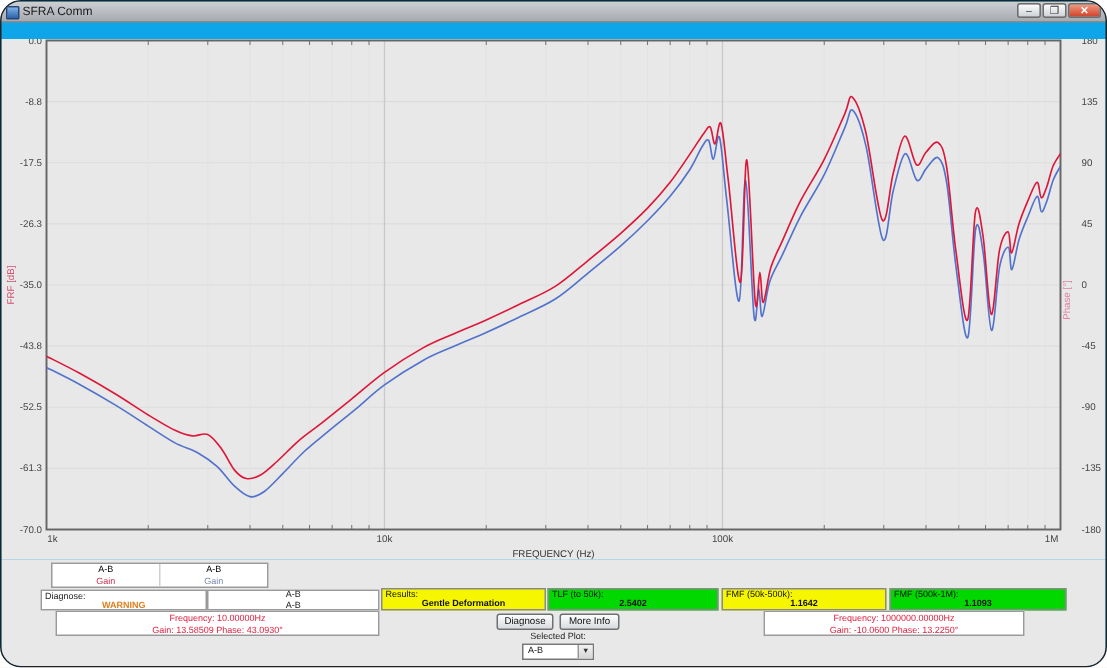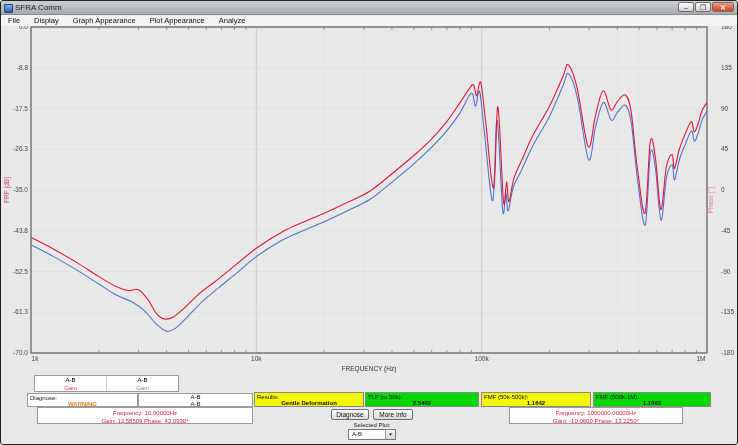--- a/index.html
+++ b/index.html
@@ -1,17 +1,17 @@
 <!DOCTYPE html>
 <html><head>
 <meta charset="utf-8">
 <style>
   html,body{margin:0;padding:0;background:#fff;font-family:"Liberation Sans",sans-serif;}
   .window{position:relative;width:736px;height:443px;background:#0ea5e9;border:1px solid #222;
-          border-radius:3px;overflow:hidden;}
+          border-radius:14px;overflow:hidden;}
   
   .titlebar{position:absolute;top:0;left:0;right:0;height:13px;
             background:linear-gradient(#cdd0d3,#a7abb0);border-bottom:1px solid #8a8a8a;}
   .appicon{position:absolute;left:3px;top:3px;width:7px;height:7px;
            background:linear-gradient(#7db2e8,#2d62a8);border:1px solid #23477a;border-radius:1px;}
   .title{position:absolute;left:14px;top:2px;font-size:8px;color:#1b1b1b;white-space:nowrap;}
   .winbtns{position:absolute;right:3px;top:1px;display:flex;gap:1px;}
   .winbtn{width:16px;height:10px;border:1px solid #6d6d6d;border-radius:2px;
           background:linear-gradient(#fdfdfd,#cdd1d6);font-size:7px;line-height:9px;
           text-align:center;color:#333;box-sizing:border-box;}
@@ -60,27 +60,20 @@
   <div class="titlebar">
     <span class="appicon"></span>
     <span class="title">SFRA Comm</span>
     <span class="winbtns">
       <span class="winbtn">–</span>
       <span class="winbtn">❐</span>
       <span class="winbtn close">✕</span>
     </span>
   </div>
 
-  <div class="menubar">
-    <span class="menuitem">File</span>
-    <span class="menuitem">Display</span>
-    <span class="menuitem">Graph Appearance</span>
-    <span class="menuitem">Plot Appearance</span>
-    <span class="menuitem">Analyze</span>
-  </div>
 
   <div class="chartzone">
     <svg id="chart" width="736" height="347" viewBox="0 0 736 347">
         <line x1="30" y1="41.75" x2="706" y2="41.75" stroke="#dcdcdc" stroke-width="0.7"></line>
         <line x1="30" y1="82.5" x2="706" y2="82.5" stroke="#dcdcdc" stroke-width="0.7"></line>
         <line x1="30" y1="123.25" x2="706" y2="123.25" stroke="#dcdcdc" stroke-width="0.7"></line>
         <line x1="30" y1="164" x2="706" y2="164" stroke="#dcdcdc" stroke-width="0.7"></line>
         <line x1="30" y1="204.75" x2="706" y2="204.75" stroke="#dcdcdc" stroke-width="0.7"></line>
         <line x1="30" y1="245.5" x2="706" y2="245.5" stroke="#dcdcdc" stroke-width="0.7"></line>
         <line x1="30" y1="286.25" x2="706" y2="286.25" stroke="#dcdcdc" stroke-width="0.7"></line>

